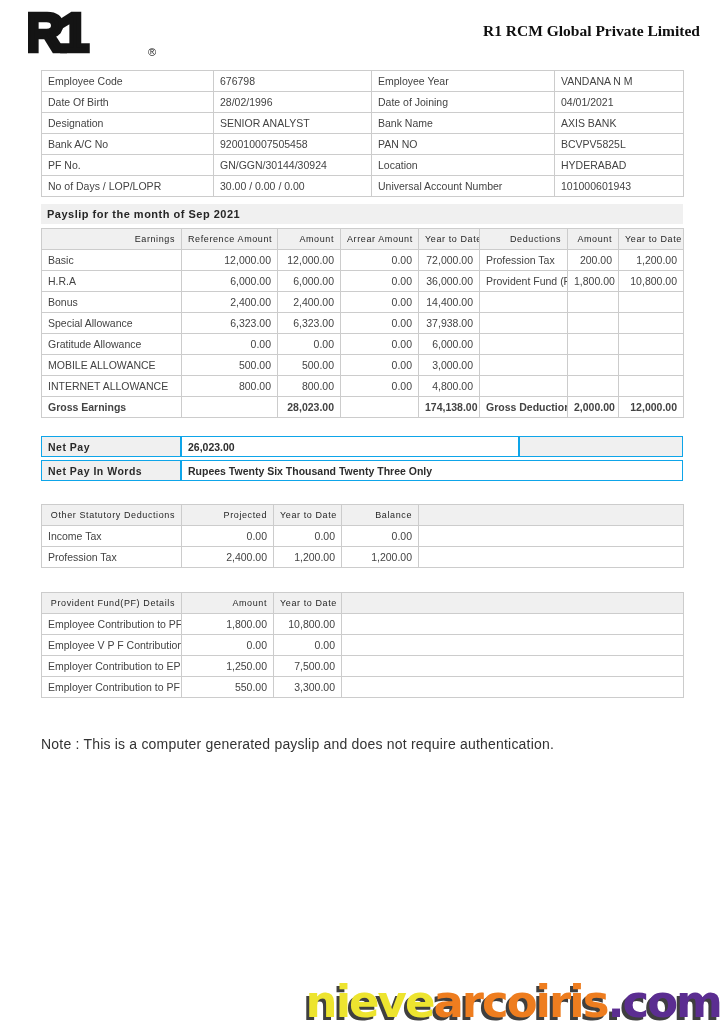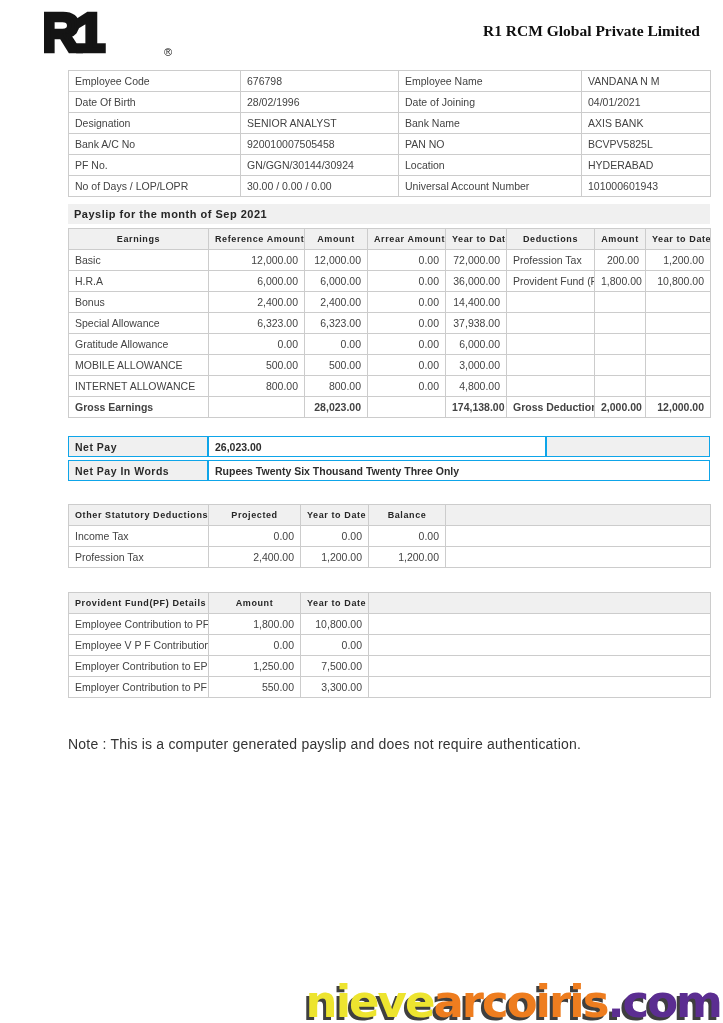--- a/index.html
+++ b/index.html
@@ -2,50 +2,50 @@
 <html><head>
 <meta charset="utf-8">
 <style>
   * { box-sizing: border-box; }
   html, body { margin: 0; padding: 0; background: #ffffff; }
   body {
     width: 723px; height: 1023px; position: relative;
     font-family: "Liberation Sans", sans-serif;
     overflow: hidden;
   }
-  .page { position: relative; width: 723px; height: 1023px; background: #fff; padding-left: 16px; }
+  .page { position: relative; width: 723px; height: 1023px; background: #fff; }
 
   
   .header {
     display: flex; justify-content: space-between; align-items: flex-start;
     padding: 9px 23px 0 28px;
   }
   .company-name {
     font-family: "Liberation Serif", serif;
     font-weight: bold; font-size: 15.5px; color: #0f0f0f; margin-top: 13px;
   }
 
   
-  .content { margin: 0 52px; width: 642px; }
+  .content { margin: 0 41px; width: 642px; }
 
   
   table.grid {
     border-collapse: collapse; table-layout: fixed; width: 642px;
   }
   table.grid td, table.grid th {
     border: 1px solid #cccccc;
     height: 21px; vertical-align: middle;
     padding: 0 6px;
     font-size: 10.5px; color: #434343;
     overflow: hidden; white-space: nowrap;
   }
   table.grid th {
     background: #f0f0f0;
-    font-size: 9px; font-weight: bold; letter-spacing: 0.6px;
-    color: #262626; text-align: center;
+    font-size: 9px; font-weight: normal; letter-spacing: 0.6px;
+    color: #262626; text-align: right;
   }
   .num { text-align: right; }
   th.num { text-align: right; }
   .bold { font-weight: bold; color: #2d2d2d; }
 
   .emp-table { margin-top: 7px; }
 
   .section-title {
     margin: 7px 0 4px 0;
     background: #f0f0f0;
@@ -103,21 +103,21 @@
       <colgroup>
           <col style="width:172px">
           <col style="width:158px">
           <col style="width:183px">
           <col style="width:129px">
         </colgroup>
       <tbody>
         <tr>
           <td>Employee Code</td>
           <td>676798</td>
-          <td>Employee Name</td>
+          <td>Employee Year</td>
           <td>VANDANA N M</td>
         </tr>
         <tr>
           <td>Date Of Birth</td>
           <td>28/02/1996</td>
           <td>Date of Joining</td>
           <td>04/01/2021</td>
         </tr>
         <tr>
           <td>Designation</td>

